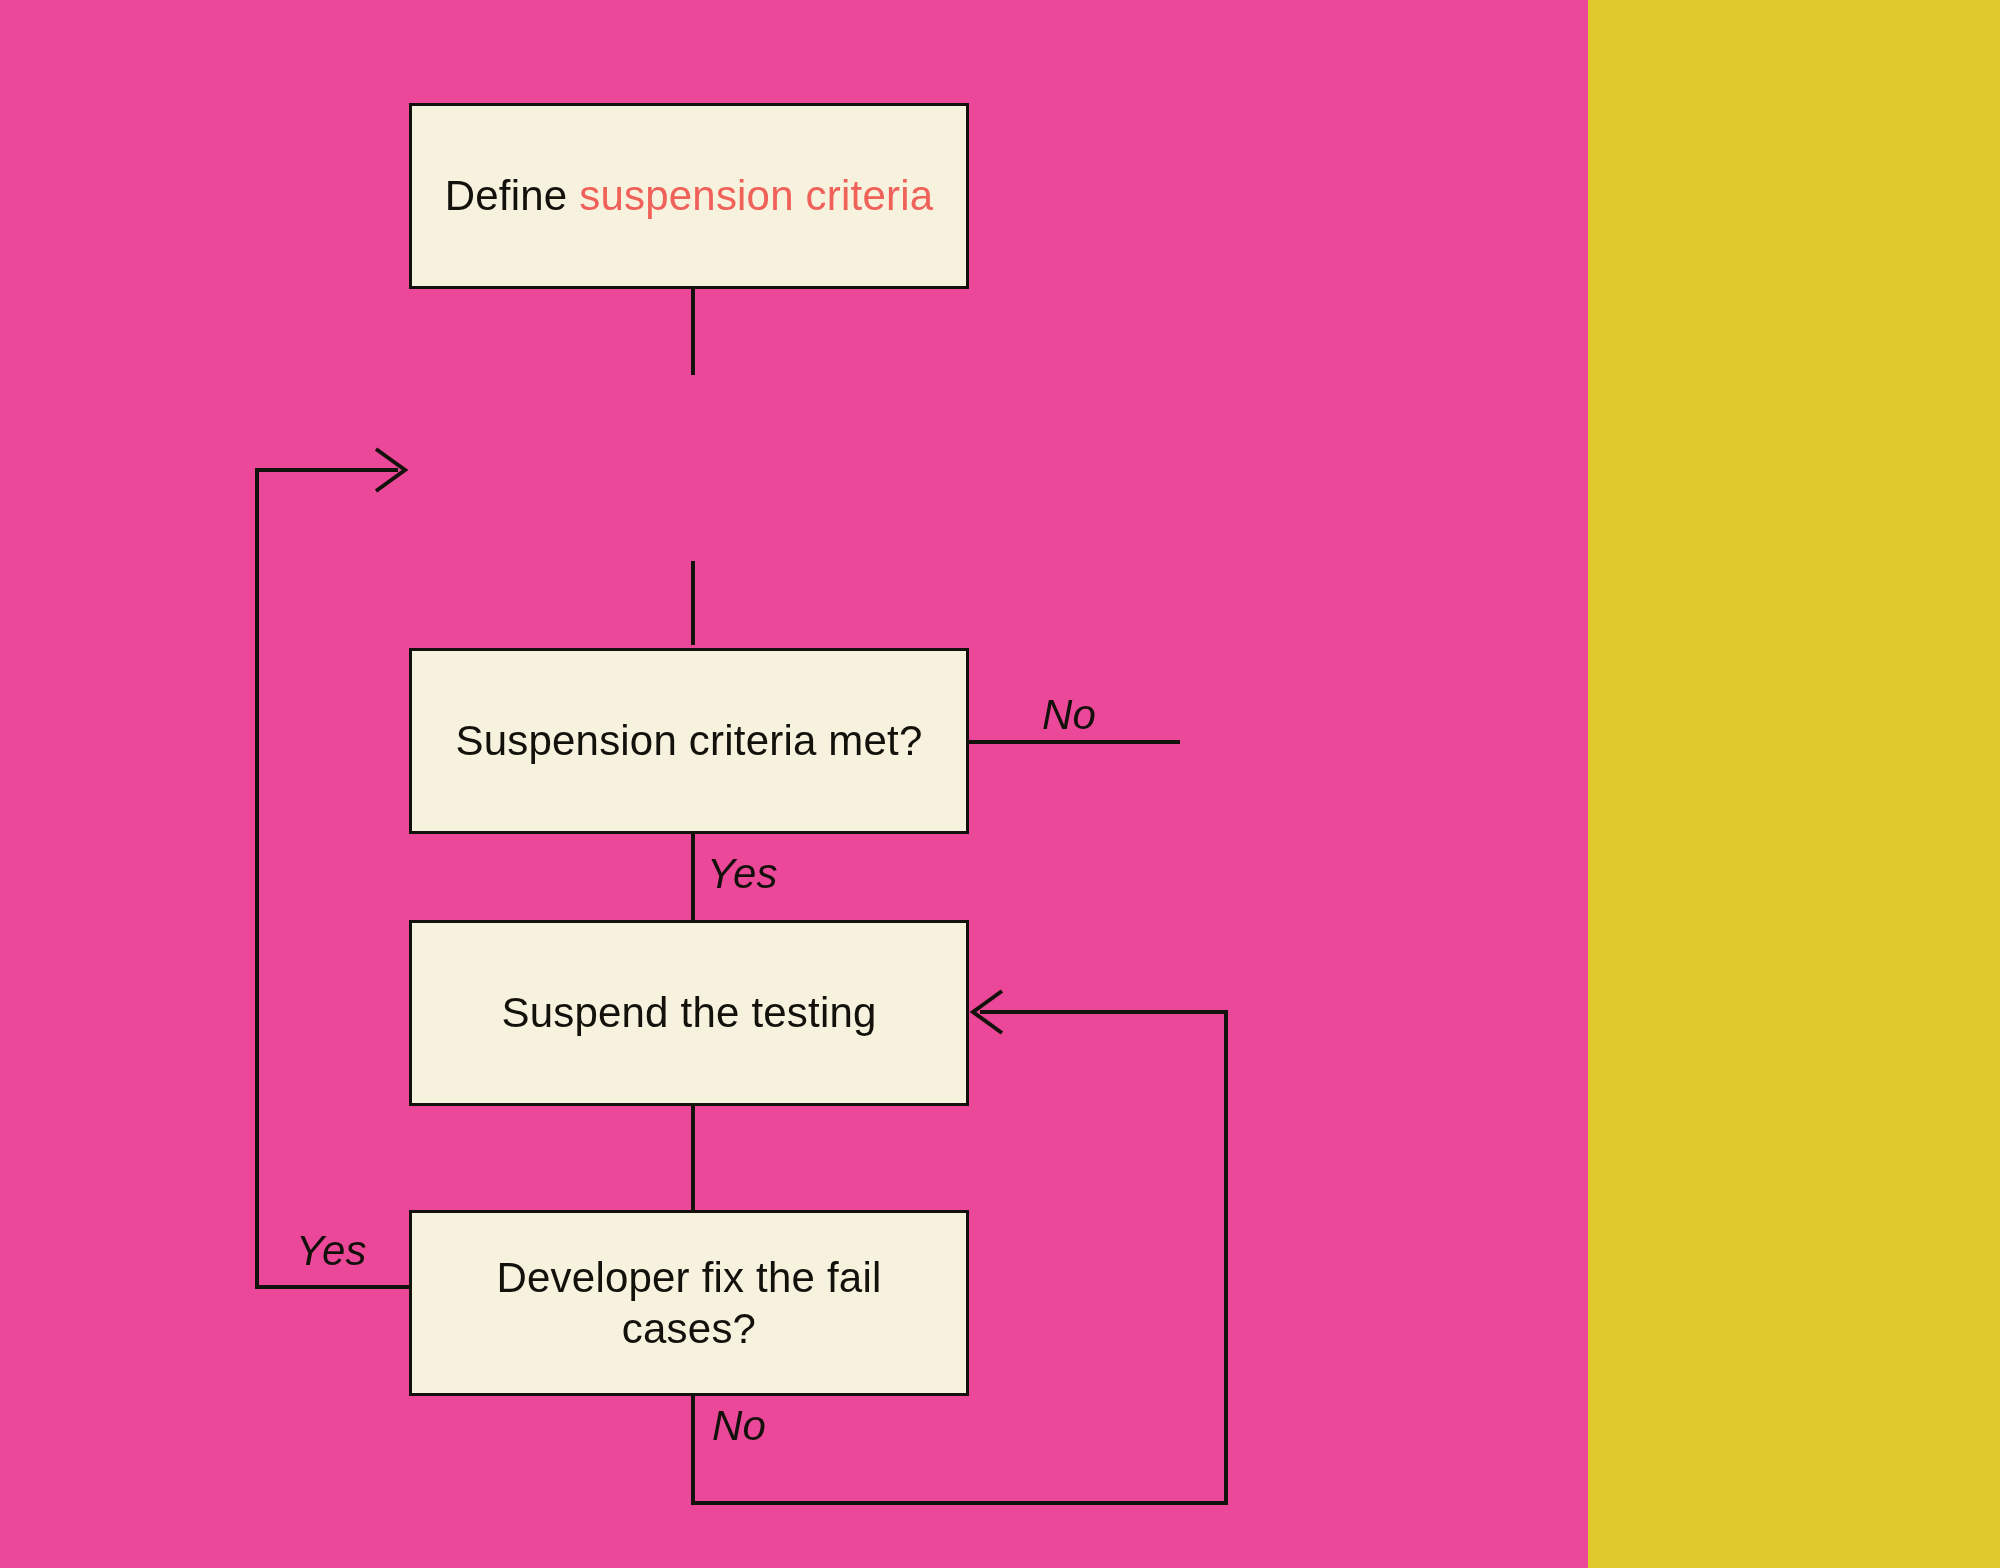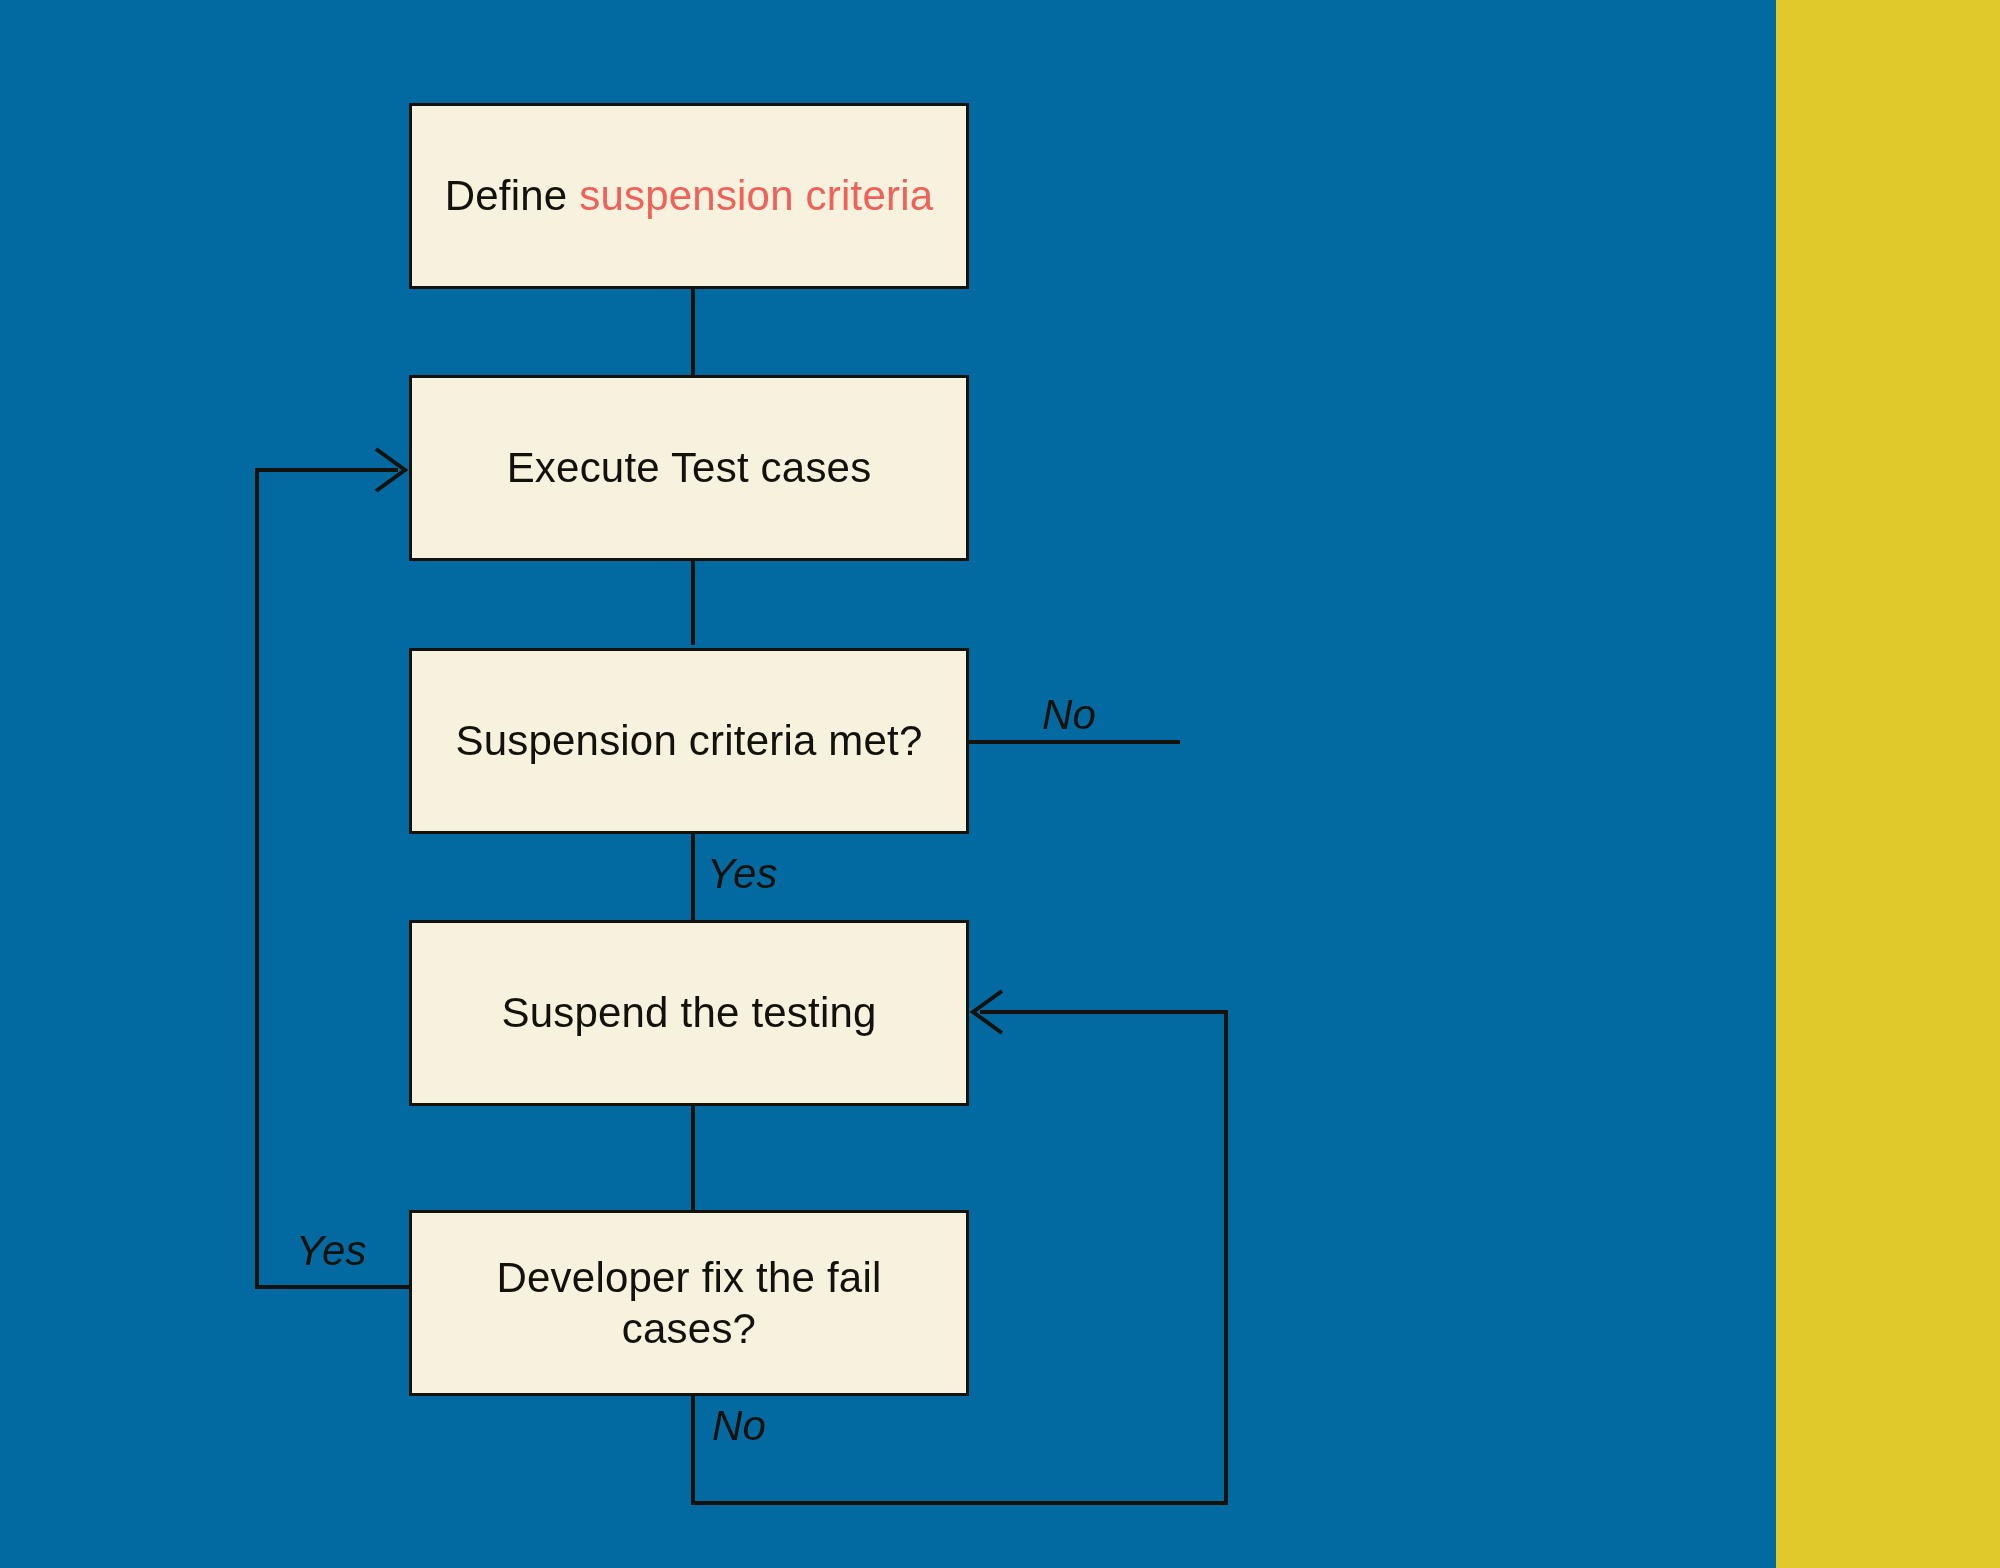--- a/index.html
+++ b/index.html
@@ -8,23 +8,23 @@
     background: #e0c92b;
   }
   body {
     width: 2000px;
     height: 1568px;
     font-family: "Liberation Sans", sans-serif;
     overflow: hidden;
   }
   #stage {
     position: relative;
-    width: 1776px;
+    width: 1588px;
     height: 1568px;
-    background: #0369a1;
+    background: #ec4899;
   }
   #edges {
     position: absolute;
     left: 0;
     top: 0;
     width: 2000px;
     height: 1568px;
     pointer-events: none;
   }
   .node {
@@ -95,23 +95,20 @@
       <polyline points="376,449 405,470 376,491"></polyline>
 
       <polyline points="1002,991 973,1012 1002,1033"></polyline>
     </g>
   </svg>
 
   <div class="node" id="node-define">
     <span class="txt"><span>Define </span><span class="accent">suspension criteria</span></span>
   </div>
 
-  <div class="node" id="node-execute">
-    <span class="txt">Execute Test cases</span>
-  </div>
 
   <div class="node" id="node-criteria">
     <span class="txt">Suspension criteria met?</span>
   </div>
 
 
   <div class="node" id="node-devfix">
     <span class="txt">Developer fix the fail cases?</span>
   </div>
 

